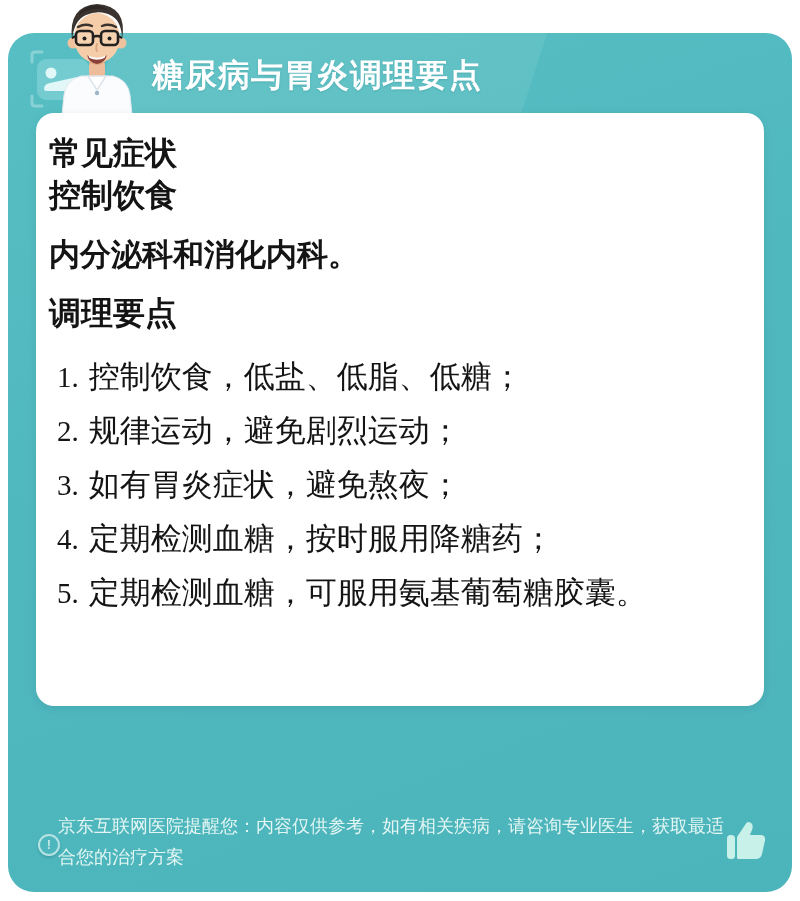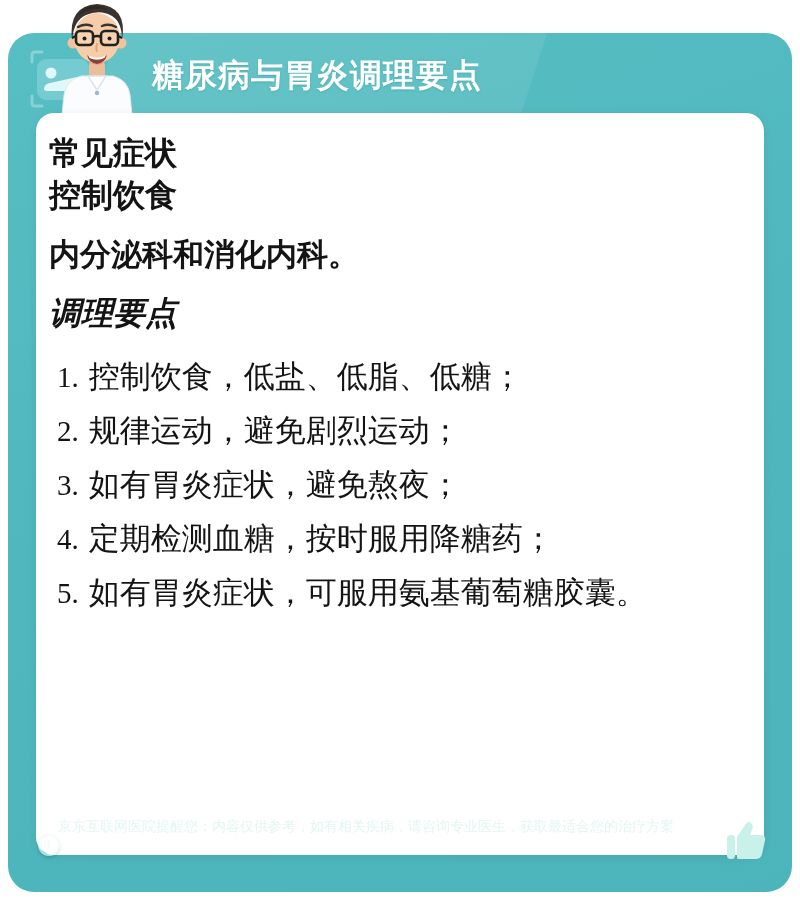--- a/index.html
+++ b/index.html
@@ -28,56 +28,56 @@
 
   .avatar{position:absolute;left:48px;top:0px;width:98px;height:115px;z-index:3;}
 
   .page-title{
     position:absolute;left:152px;top:56px;z-index:4;
     font-size:32px;font-weight:bold;color:#ffffff;line-height:38px;
     letter-spacing:1px;text-shadow:0 1px 2px rgba(0,90,95,0.18);
   }
 
   .white-card{
-    position:absolute;left:36px;top:113px;width:728px;height:742px;
+    position:absolute;left:36px;top:113px;width:728px;height:593px;
     background:#ffffff;border-radius:18px;z-index:5;
     box-shadow:0 2px 8px rgba(0,60,64,0.10);
     padding:20px 40px 0 13px;
   }
   .sec-heading{
     font-size:32px;font-weight:bold;color:var(--text);line-height:40px;
   }
   .sec-body{
     font-size:31px;color:var(--text);line-height:53px;width:668px;
   }
   .heading-1{margin-top:0;}
   .body-1{margin-top:28px;}
   .heading-2{margin-top:2px;}
   .body-2{margin-top:20px;line-height:40px;font-weight:bold;}
-  .heading-3{margin-top:18px;font-style:italic;}
+  .heading-3{margin-top:18px;}
 
   .care-list{margin-top:24px;padding-left:8px;list-style:none;}
   .care-item{
     font-size:31px;color:var(--text);line-height:40px;margin-bottom:14px;
     white-space:nowrap;
   }
   .care-item .num{
     font-family:"Liberation Serif","DejaVu Serif",serif;
     font-size:29px;margin-right:10px;
   }
   .info-icon{
     position:absolute;left:38px;top:834px;width:22px;height:22px;z-index:7;
     border:2px solid rgba(236,250,248,0.65);border-radius:50%;
     color:rgba(236,250,248,0.75);font-size:13px;font-weight:bold;
     text-align:center;line-height:18px;
     box-shadow:0 2px 3px rgba(0,70,75,0.18);
   }
   .disclaimer{
     position:absolute;left:58px;top:811px;width:676px;z-index:7;
-    font-size:14px;line-height:31px;color:var(--footer_text);
+    font-size:18px;line-height:31px;color:var(--footer_text);
   }
   .thumb-btn{
     position:absolute;left:724px;top:818px;width:44px;height:46px;z-index:8;
     background:none;border:none;cursor:pointer;padding:0;
   }
 </style>
 </head>
 <body>
 
 <div class="teal-card">
@@ -137,21 +137,21 @@
   <div class="sec-heading heading-2">控制饮食</div>
   <div class="sec-body body-2">内分泌科和消化内科。</div>
 
   <div class="sec-heading heading-3">调理要点</div>
 
   <ul class="care-list">
     <li class="care-item"><span class="num">1.</span><span>控制饮食，低盐、低脂、低糖；</span></li>
     <li class="care-item"><span class="num">2.</span><span>规律运动，避免剧烈运动；</span></li>
     <li class="care-item"><span class="num">3.</span><span>如有胃炎症状，避免熬夜；</span></li>
     <li class="care-item"><span class="num">4.</span><span>定期检测血糖，按时服用降糖药；</span></li>
-    <li class="care-item"><span class="num">5.</span><span>如有胃炎症状，可服用氨基葡萄糖胶囊。</span></li>
+    <li class="care-item"><span class="num">5.</span><span>定期检测血糖，可服用氨基葡萄糖胶囊。</span></li>
   </ul>
 </div>
 
 <div class="info-icon">!</div>
 <div class="disclaimer">京东互联网医院提醒您：内容仅供参考，如有相关疾病，请咨询专业医生，获取最适合您的治疗方案</div>
 
 <button class="thumb-btn">
   <svg viewBox="0 0 44 46" width="44" height="46">
     <rect x="3" y="17" width="8" height="24" rx="3.5" fill="#c8f1e9"></rect>
     <path d="M14 41 Q13 41 13 39 L13 20 Q13 18 15 16 L21 7 Q23 2.5 26.5 4.5 Q30 6.5 28 12 L26 17 L37 17 Q42 17.5 41 22.5 L38 36 Q37 41 31.5 41 Z" fill="#c8f1e9"></path>

